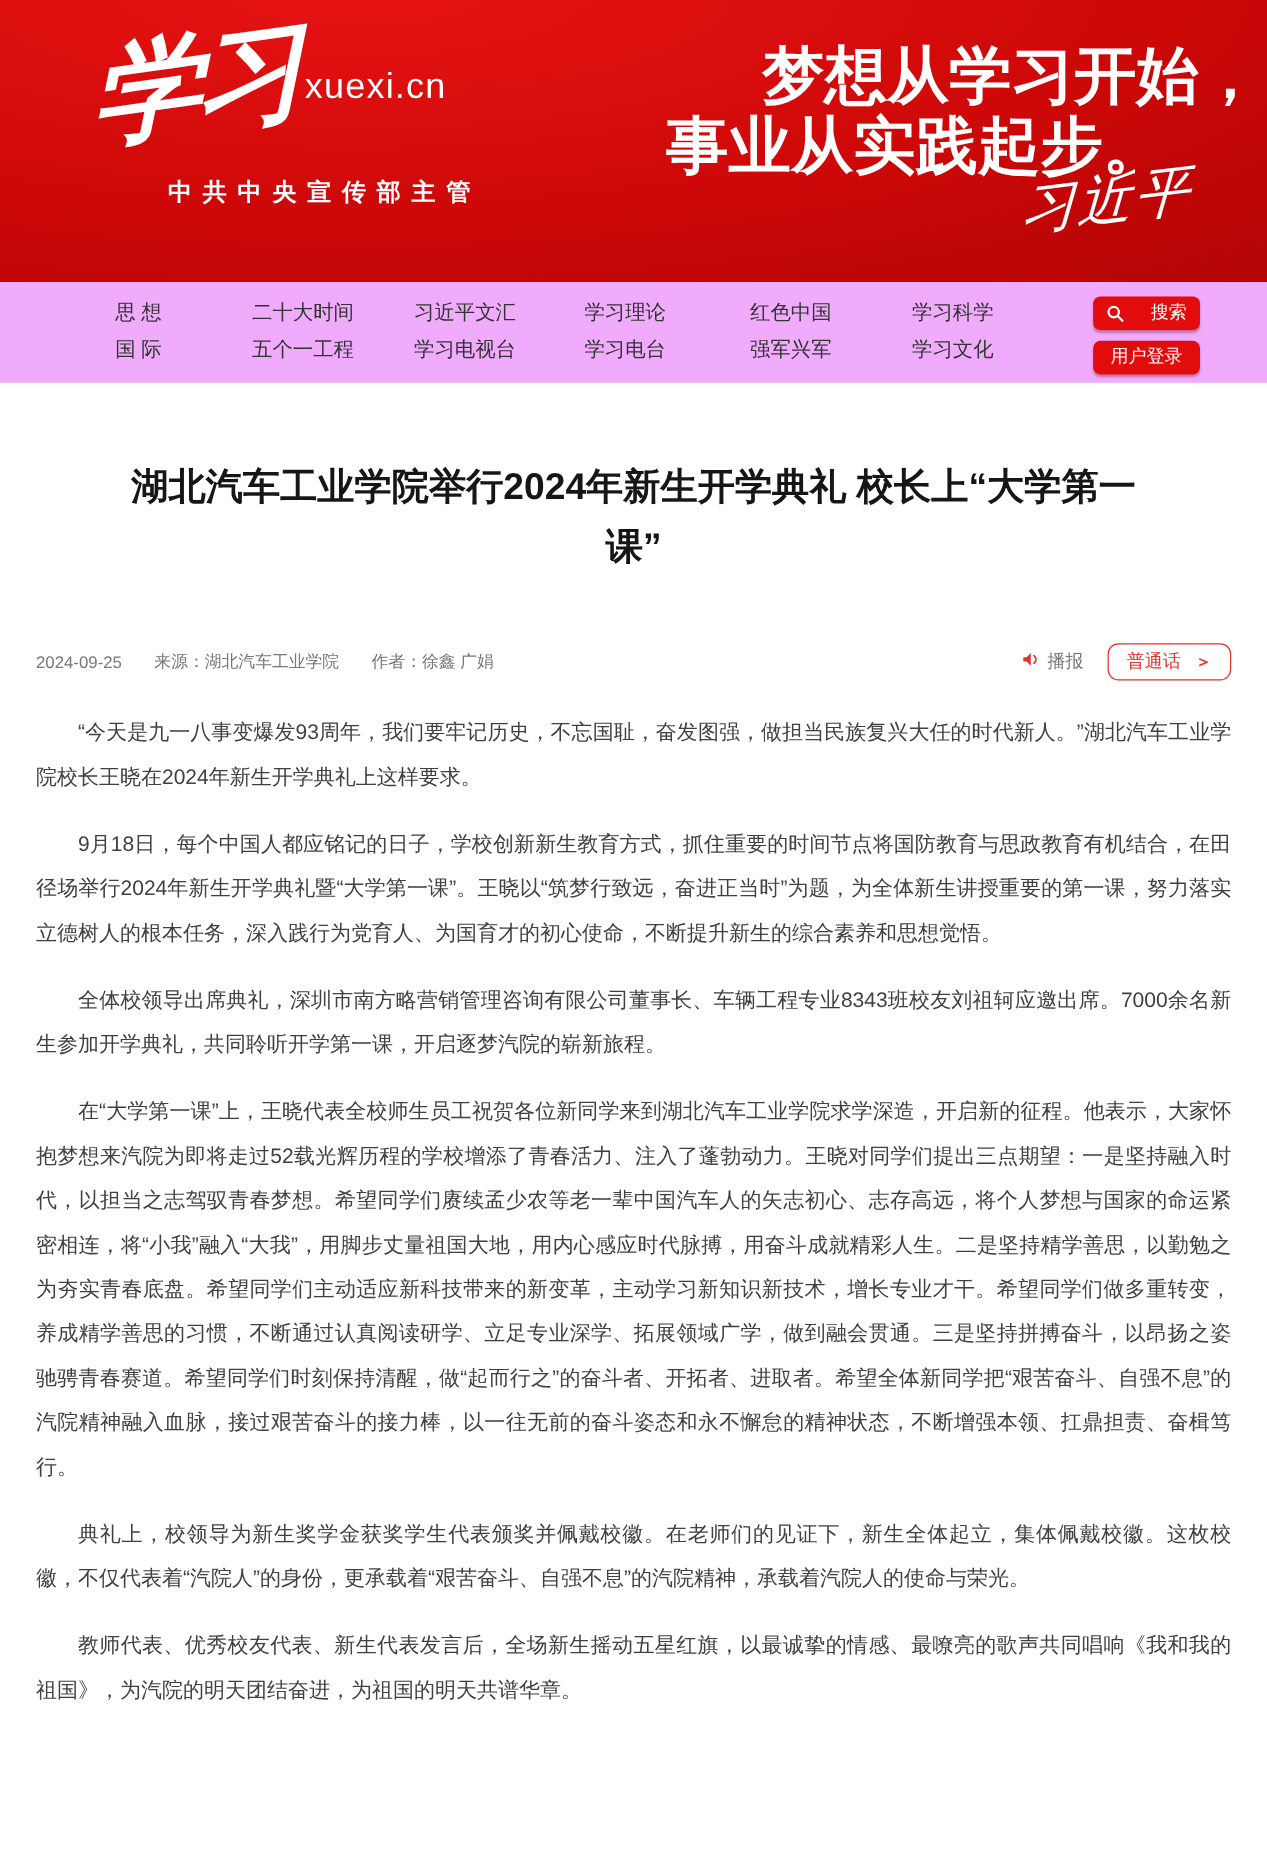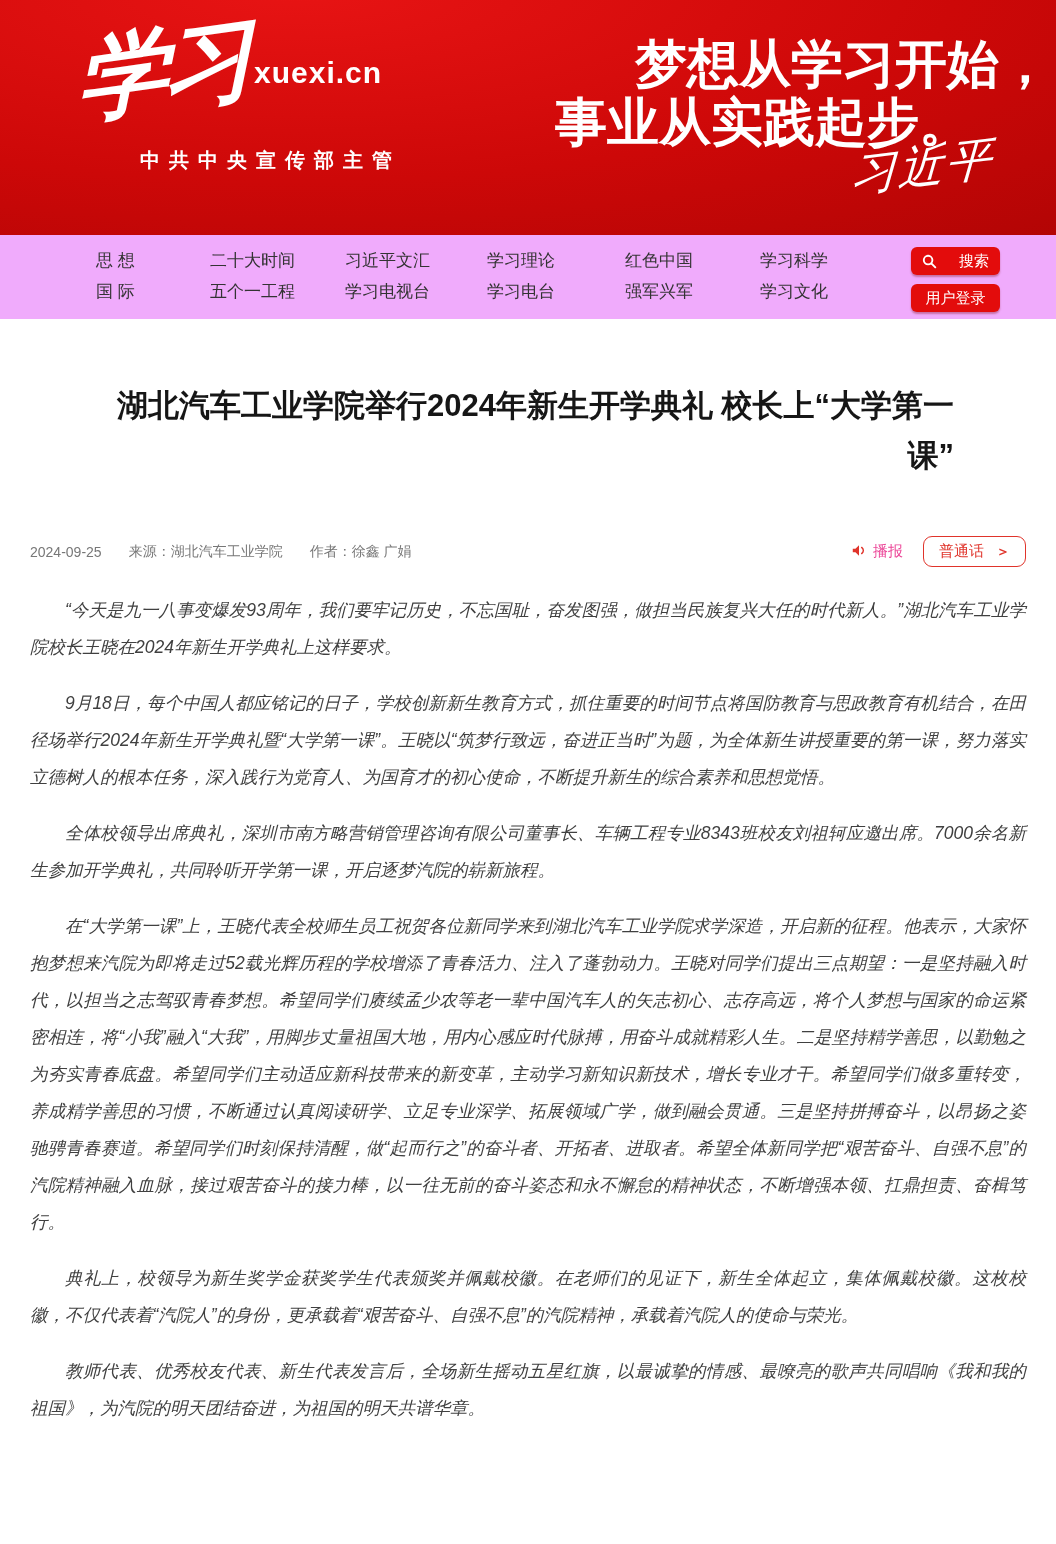--- a/index.html
+++ b/index.html
@@ -26,21 +26,21 @@
     font-family: "DejaVu Serif", serif;
     font-style: italic;
     font-weight: bold;
     font-size: 92px;
     line-height: 1.25;
     transform: rotate(-8deg) skewX(-6deg);
     letter-spacing: -6px;
   }
   .logo-right { margin-left: 6px; margin-top: 40px; }
   .logo-brand { font-size: 60px; font-weight: 900; letter-spacing: 3px; line-height: 1; }
-  .logo-domain { font-size: 30px; font-weight: bold; margin-top: 4px; letter-spacing: 1px; }
+  .logo-domain { font-size: 30px; font-weight: normal; margin-top: 4px; letter-spacing: 1px; }
   .logo-subtitle {
     position: absolute; left: 140px; top: 147px;
     font-size: 20px; font-weight: bold; letter-spacing: 9px; white-space: nowrap;
   }
   .slogan {
     position: absolute; left: 549px; top: 36px;
     font-family: "Liberation Serif", "DejaVu Serif", serif;
     font-weight: bold; font-size: 52px; line-height: 58px; white-space: nowrap;
   }
   .slogan-line1 { margin-left: 86px; }
@@ -70,44 +70,44 @@
     box-shadow: 0 2px 2px rgba(120,0,0,.35); cursor: pointer;
     font-family: inherit;
   }
   .red-btn svg { display: block; }
 
   
   .article { padding: 0 30px; }
   .article-title {
     margin: 62px 72px 0;
     font-size: 31px; font-weight: bold; color: #161616;
-    text-align: right; line-height: 1.6;
+    text-align: center; line-height: 1.6;
   }
   .meta-row { display: flex; align-items: center; margin-top: 56px; font-size: 14px; color: #777; }
   .meta-item { margin-right: 27px; white-space: nowrap; }
   .meta-right { margin-left: auto; display: flex; align-items: center; gap: 20px; }
   .broadcast {
     display: flex; align-items: center; gap: 6px;
-    color: #ec4899; font-size: 15px; background: none; border: none; cursor: pointer;
+    color: #737373; font-size: 15px; background: none; border: none; cursor: pointer;
     font-family: inherit; padding: 0;
   }
   .lang-btn {
     display: flex; align-items: center; gap: 12px;
     border: 1px solid #e0342b; color: #e0342b; background: #fff;
     border-radius: 9px; padding: 5px 15px; font-size: 15px; cursor: pointer;
     font-family: inherit;
     text-align: right;
   }
   .lang-btn .chev { font-size: 14px; font-weight: bold; }
 
   .article-body { margin-top: 25px; }
   .article-body p {
     margin: 0 0 19px;
     font-size: 17.5px; line-height: 37px; color: #404040;
-    text-indent: 2em; text-align: justify; font-style: italic;
+    text-indent: 2em; text-align: justify;
   }
 
   
   .footer { padding: 26px 30px 30px; text-align: right; font-size: 13px; color: #999; line-height: 26px; }
 </style>
 </head>
 <body>
 
 <div class="banner">
   <div class="logo-area">

